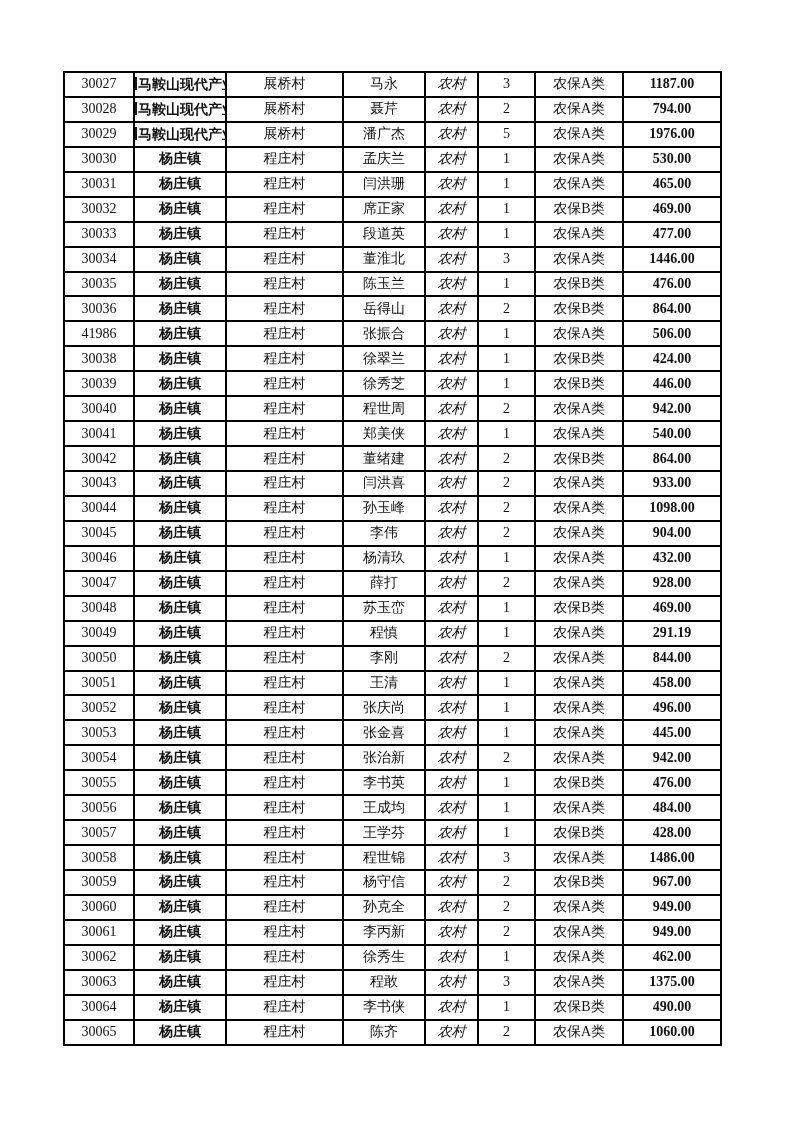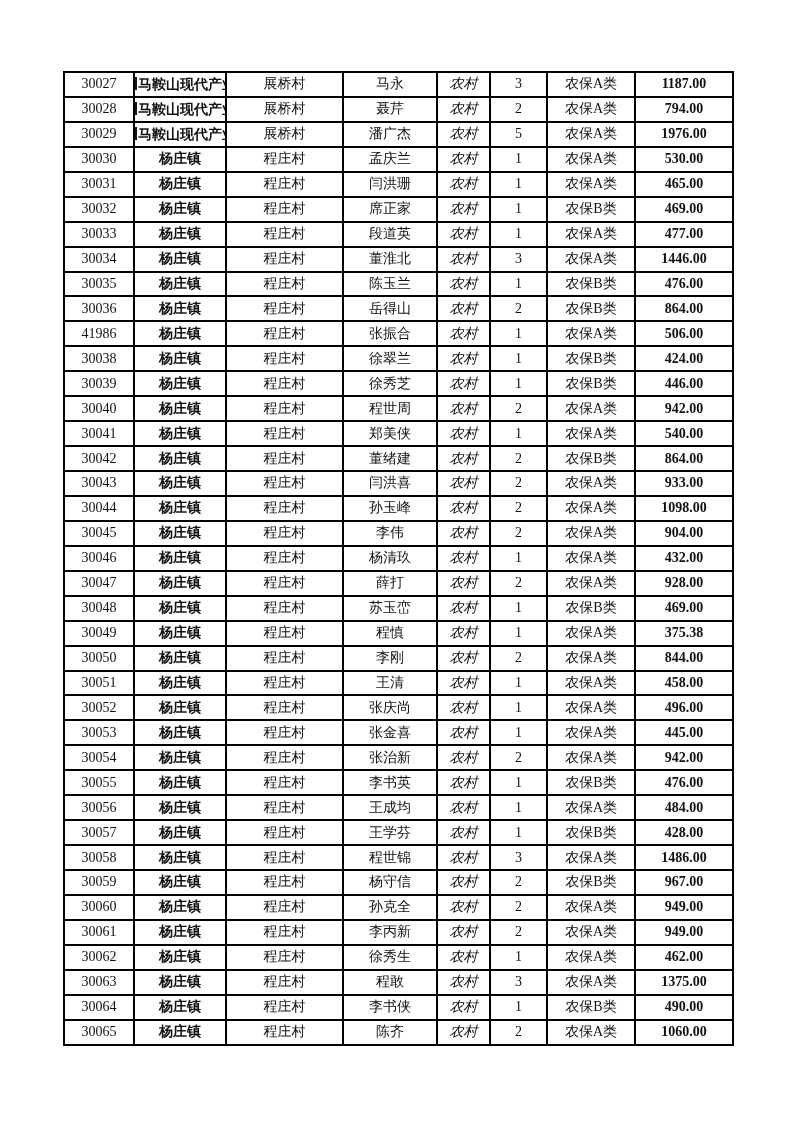--- a/index.html
+++ b/index.html
@@ -32,21 +32,21 @@
     text-align: center;
     vertical-align: middle;
     font-size: 14px;
     line-height: 1;
     white-space: nowrap;
     overflow: hidden;
   }
   .col-id       { width: 70px; }
   .col-town     { width: 92px; font-weight: bold; }
   .col-village  { width: 117px; margin-left: 24px; }
-  .col-name     { width: 94px; margin-top: 19px; }
+  .col-name     { width: 82px; margin-top: 19px; }
   .col-type     { width: 53px; font-style: italic; }
   .col-count    { width: 57px; }
   .col-category { width: 88px; }
   .col-amount   { width: 98px; font-weight: bold; }
 
   
   td.clipped::before {
     content: "";
     display: inline-block;
     width: 2px;
@@ -293,21 +293,21 @@
           <td class="col-amount">469.00</td>
         </tr>
         <tr>
           <td class="col-id">30049</td>
           <td class="col-town">杨庄镇</td>
           <td class="col-village">程庄村</td>
           <td class="col-name">程慎</td>
           <td class="col-type">农村</td>
           <td class="col-count">1</td>
           <td class="col-category">农保A类</td>
-          <td class="col-amount">375.38</td>
+          <td class="col-amount">291.19</td>
         </tr>
         <tr>
           <td class="col-id">30050</td>
           <td class="col-town">杨庄镇</td>
           <td class="col-village">程庄村</td>
           <td class="col-name">李刚</td>
           <td class="col-type">农村</td>
           <td class="col-count">2</td>
           <td class="col-category">农保A类</td>
           <td class="col-amount">844.00</td>

